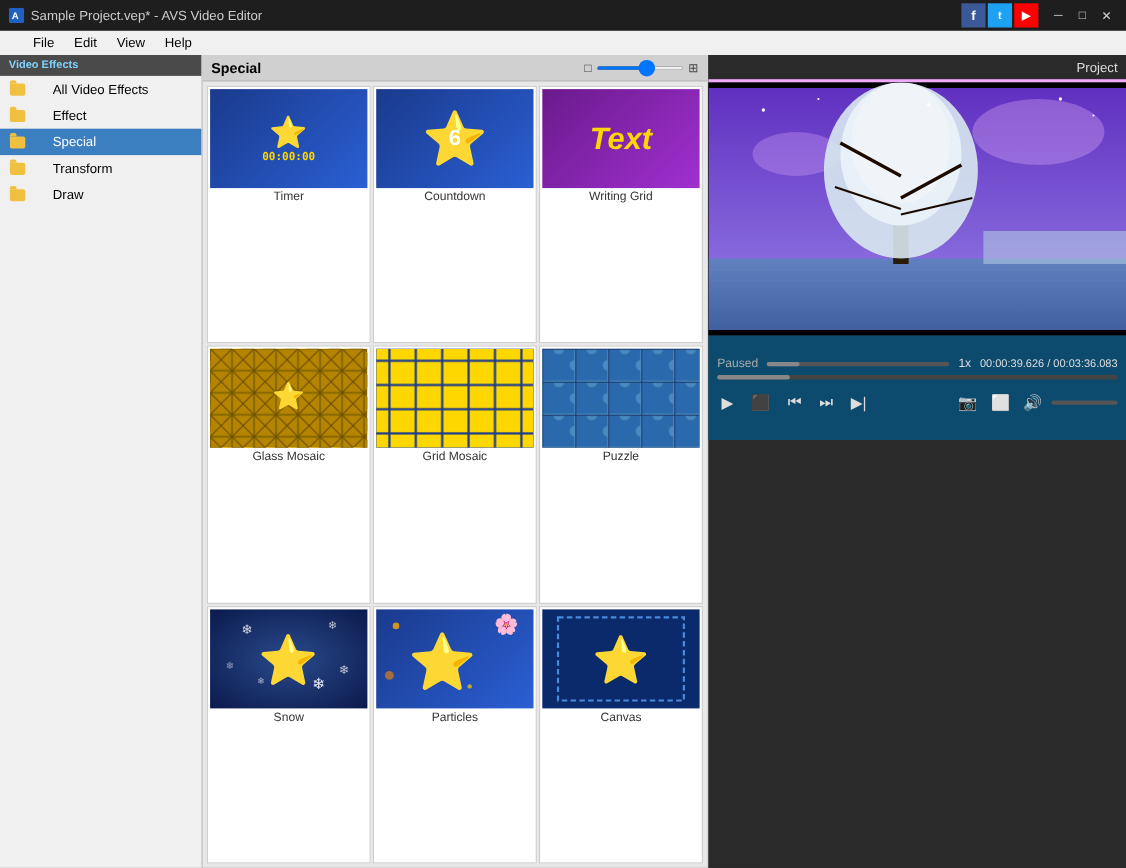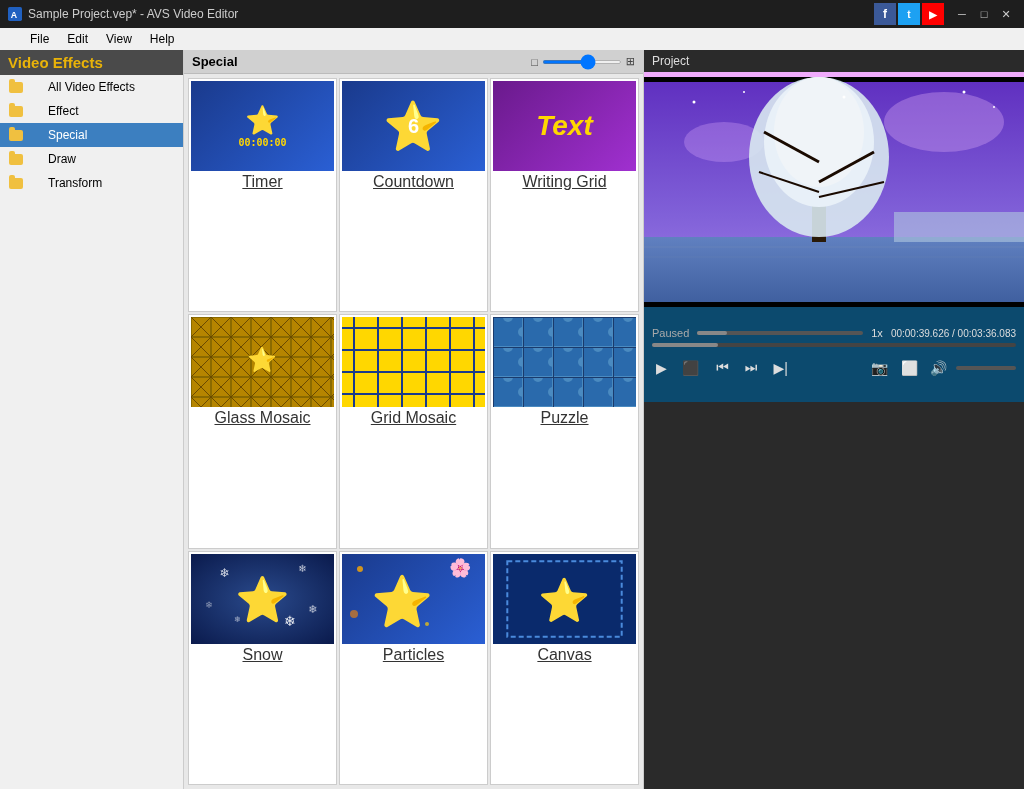--- a/index.html
+++ b/index.html
@@ -18,54 +18,54 @@
 
     
     #menubar { background: #f0f0f0; height: 22px; display: flex; align-items: center; padding: 0 22px; gap: 2px; }
     #menubar span { padding: 2px 8px; color: #000; cursor: pointer; font-size: 12px; }
 
     
     #main { display: flex; height: calc(789px - 28px - 22px); }
 
     
     #left-panel { width: 184px; background: #f0f0f0; border-right: 1px solid #ccc; display: flex; flex-direction: column; }
-    #left-panel .panel-title { background: #4a4a4a; color: #eab308; padding: 4px 8px; font-size: 15px; font-weight: bold; }
+    #left-panel .panel-title { background: #4a4a4a; color: #7dd3fc; padding: 4px 8px; font-size: 10px; font-weight: bold; }
     .nav-item { display: flex; align-items: center; gap: 24px; padding: 4px 8px; cursor: pointer; color: #000; font-size: 12px; }
     .nav-item.active { background: #3c7fc0; color: white; }
     .nav-icon { width: 16px; height: 16px; display: flex; align-items: center; justify-content: center; }
     .folder-icon { width: 14px; height: 11px; background: #f0c040; border-radius: 0 2px 2px 2px; position: relative; }
     .folder-icon::before { content: ''; position: absolute; top: -3px; left: 0; width: 6px; height: 3px; background: #f0c040; border-radius: 2px 2px 0 0; }
 
     
     #center-panel { width: 460px; background: #e8e8e8; border-right: 1px solid #ccc; display: flex; flex-direction: column; }
     #center-header { background: #d0d0d0; padding: 4px 8px; display: flex; align-items: center; justify-content: space-between; border-bottom: 1px solid #bbb; }
     #center-header .title-text { font-size: 13px; font-weight: bold; color: #000; }
     #center-header .header-controls { display: flex; align-items: center; gap: 4px; }
     #center-header .header-controls span { cursor: pointer; font-size: 11px; color: #444; }
     #effects-grid { flex: 1; overflow-y: auto; padding: 4px; display: grid; grid-template-columns: repeat(3, 1fr); gap: 2px; }
     .effect-item { background: #fff; border: 1px solid #ccc; cursor: pointer; text-align: center; padding: 2px; }
     .effect-thumb { width: 100%; height: 90px; overflow: hidden; display: flex; align-items: center; justify-content: center; }
-    .effect-label { font-size: 16px; color: #333; padding: 2px 0; text-decoration: underline; }
+    .effect-label { font-size: 11px; color: #333; padding: 2px 0; }
 
     
     .thumb-timer { width: 100%; height: 90px; background: linear-gradient(135deg, #1a3a8c, #2a5fd4); display: flex; flex-direction: column; align-items: center; justify-content: center; }
     .thumb-timer .star { color: #ffd700; font-size: 28px; }
     .thumb-timer .time-text { color: #ffd700; font-size: 10px; font-weight: bold; font-family: monospace; }
 
     
     .thumb-countdown { width: 100%; height: 90px; background: linear-gradient(135deg, #1a3a8c, #2a5fd4); display: flex; flex-direction: column; align-items: center; justify-content: center; }
     .star-container { position: relative; display: inline-block; }
 
     
     .thumb-writing { width: 100%; height: 90px; background: linear-gradient(135deg, #6a1a8c, #a030d0); display: flex; align-items: center; justify-content: center; }
     .thumb-writing .text-sample { color: #ffd700; font-size: 28px; font-weight: bold; font-style: italic; }
 
     
     #right-panel { flex: 1; background: #2a2a2a; display: flex; flex-direction: column; }
-    #preview-header { background: #2a2a2a; padding: 4px 8px; text-align: left; color: #ddd; font-size: 12px; border-bottom: 5px solid #f0abfc; }
+    #preview-header { background: #2a2a2a; padding: 4px 8px; text-align: right; color: #ddd; font-size: 12px; border-bottom: 3px solid #f0abfc; }
     #preview-video { flex: 1; background: #000; display: flex; align-items: center; justify-content: center; overflow: hidden; max-height: 230px; }
     #preview-video svg { width: 100%; height: 100%; }
     
     
     #playback-bar { background: #0c4a6e; padding: 20px 8px; }
     #playback-status { display: flex; align-items: center; gap: 8px; margin-bottom: 4px; }
     #playback-status .paused-text { color: #aaa; font-size: 11px; }
     #playback-status .speed { color: #ddd; font-size: 11px; }
     #playback-status .time-display { color: #ddd; font-size: 10px; margin-left: auto; }
     .progress-bar { height: 4px; background: #555; flex: 1; border-radius: 2px; position: relative; }
@@ -129,27 +129,27 @@
     <div class="nav-item active">
       <div class="nav-icon">
           <div class="folder-icon"></div>
         </div>
       <span>Special</span>
     </div>
     <div class="nav-item">
       <div class="nav-icon">
           <div class="folder-icon"></div>
         </div>
+      <span>Transform</span>
+    </div>
+    <div class="nav-item">
+      <div class="nav-icon">
+          <div class="folder-icon"></div>
+        </div>
       <span>Draw</span>
-    </div>
-    <div class="nav-item">
-      <div class="nav-icon">
-          <div class="folder-icon"></div>
-        </div>
-      <span>Transform</span>
     </div>
   </div>
 
   <div id="center-panel">
     <div id="center-header">
       <span class="title-text">Special</span>
       <div class="header-controls">
         <span>□</span>
         <input type="range" min="0" max="100" value="60" style="width: 80px; height: 4px;">
         <span>⊞</span>

